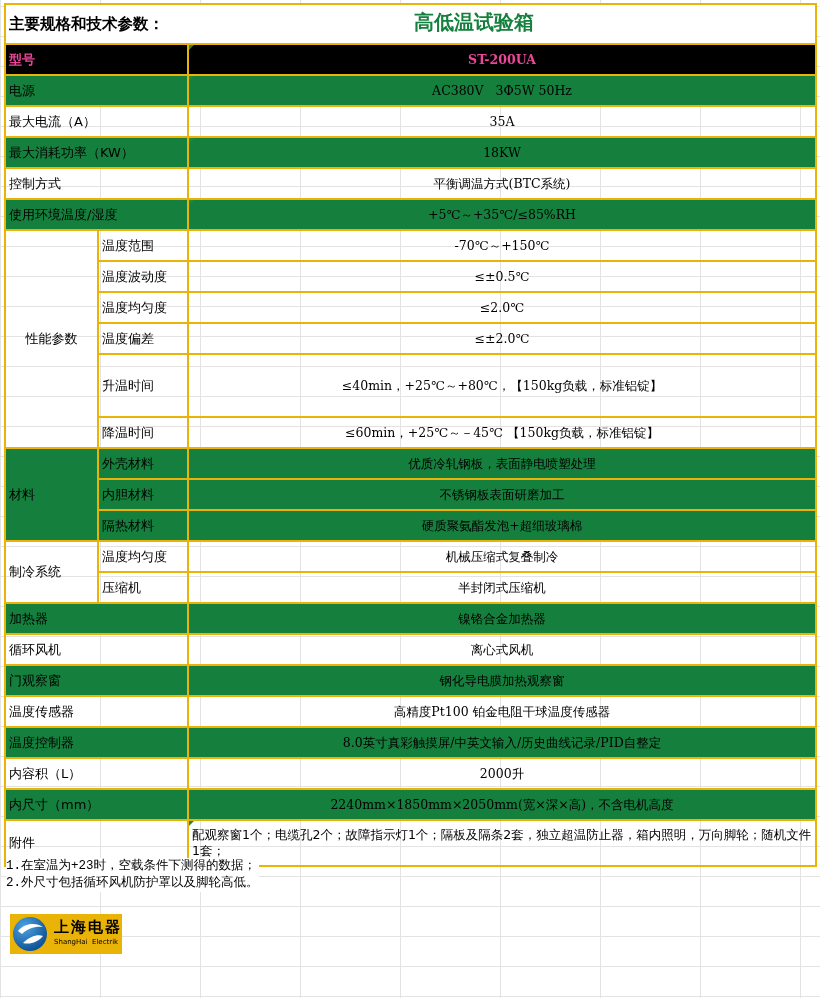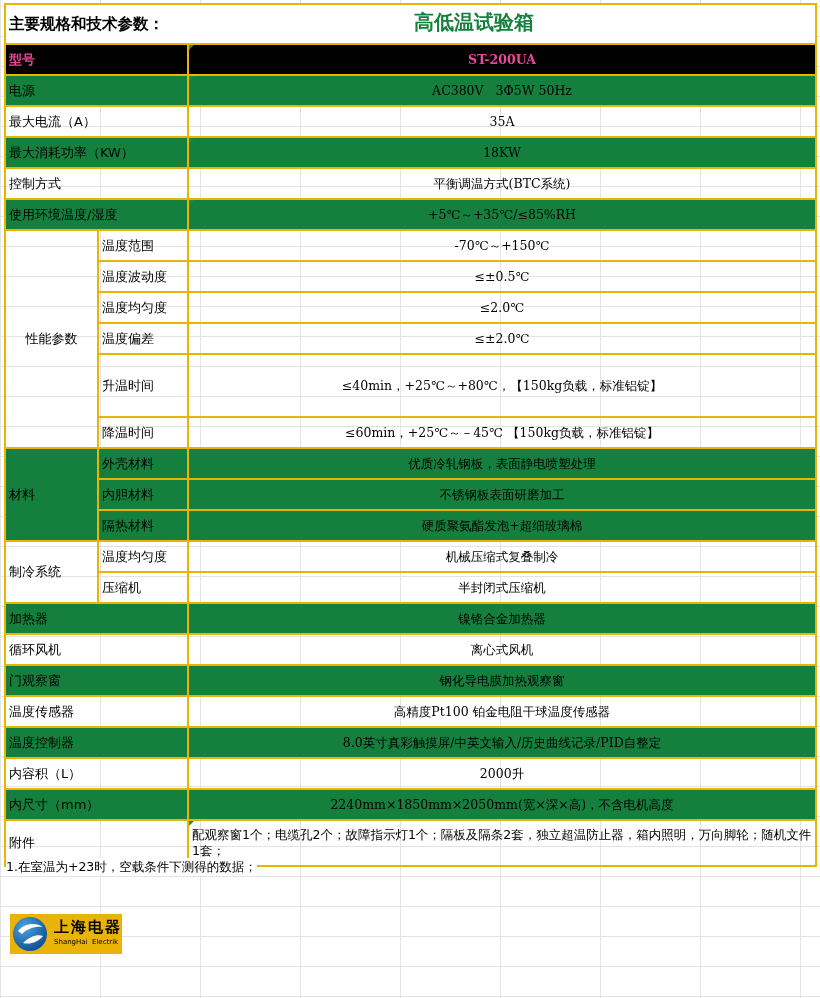--- a/index.html
+++ b/index.html
@@ -18,21 +18,21 @@
   tr.blue td { background:#15803d; }
   tr.black td { background:#000; color:#ec4899;font-weight:bold; }
   .title-row td { height:38px; border-bottom:1px solid #000; background:#fff; }
   .title-main { font-family:"DejaVu Serif","Liberation Serif",serif; font-weight:bold; font-size:15.5px; }
   .title-sub { color:#15803d; font-weight:bold; font-size:20px; text-align:left; padding-left:5px;font-family:Liberation Mono, monospace; }
   td.c1 { position:relative;margin-top:16px; }
   .flag { position:absolute; left:0; top:0; width:0; height:0;
           border-top:5px solid #1f8c2a; border-right:5px solid transparent; }
   td.center { text-align:center; }
   td.wrap { white-space:normal; text-align:left; font-size:12.5px; line-height:16px; padding:4px 3px; }
-  .notes { position:absolute; left:6px; top:858px; font-size:12.5px; line-height:17px; z-index:1; background:#fff; }
+  .notes { position:absolute; left:6px; top:858px; font-size:12.5px; line-height:17px; z-index:1; background:#fff;font-family:Liberation Mono, monospace; }
   .logo { position:absolute; left:10px; top:914px; width:112px; height:40px; z-index:1; background:#eab308; }
 </style>
 </head>
 <body>
 
 <div class="grid-bg"></div>
 
 <div class="sheet">
 <table>
   <colgroup>
@@ -151,20 +151,21 @@
   <tr>
     <td colspan="2" style="height:44px">附件</td>
     <td class="wrap c1"><span class="flag"></span><span>配观察窗1个；电缆孔2个；故障指示灯1个；隔板及隔条2套，独立超温防止器，箱内照明，万向脚轮；随机文件1套；</span></td>
   </tr>
 </tbody>
     </table>
 </div>
 
 <div class="notes">
   <div>1.在室温为+23时，空载条件下测得的数据；</div>
+  <div>2.外尺寸包括循环风机防护罩以及脚轮高低。</div>
 </div>
 
 <div class="logo">
   <svg width="40" height="40" viewBox="0 0 40 40" style="position:absolute;left:0;top:0">
     <defs>
       <radialGradient id="g" cx="35%" cy="30%" r="75%">
         <stop offset="0%" stop-color="#4fa3e0"></stop>
         <stop offset="100%" stop-color="#0b4f93"></stop>
       </radialGradient>
     </defs>

